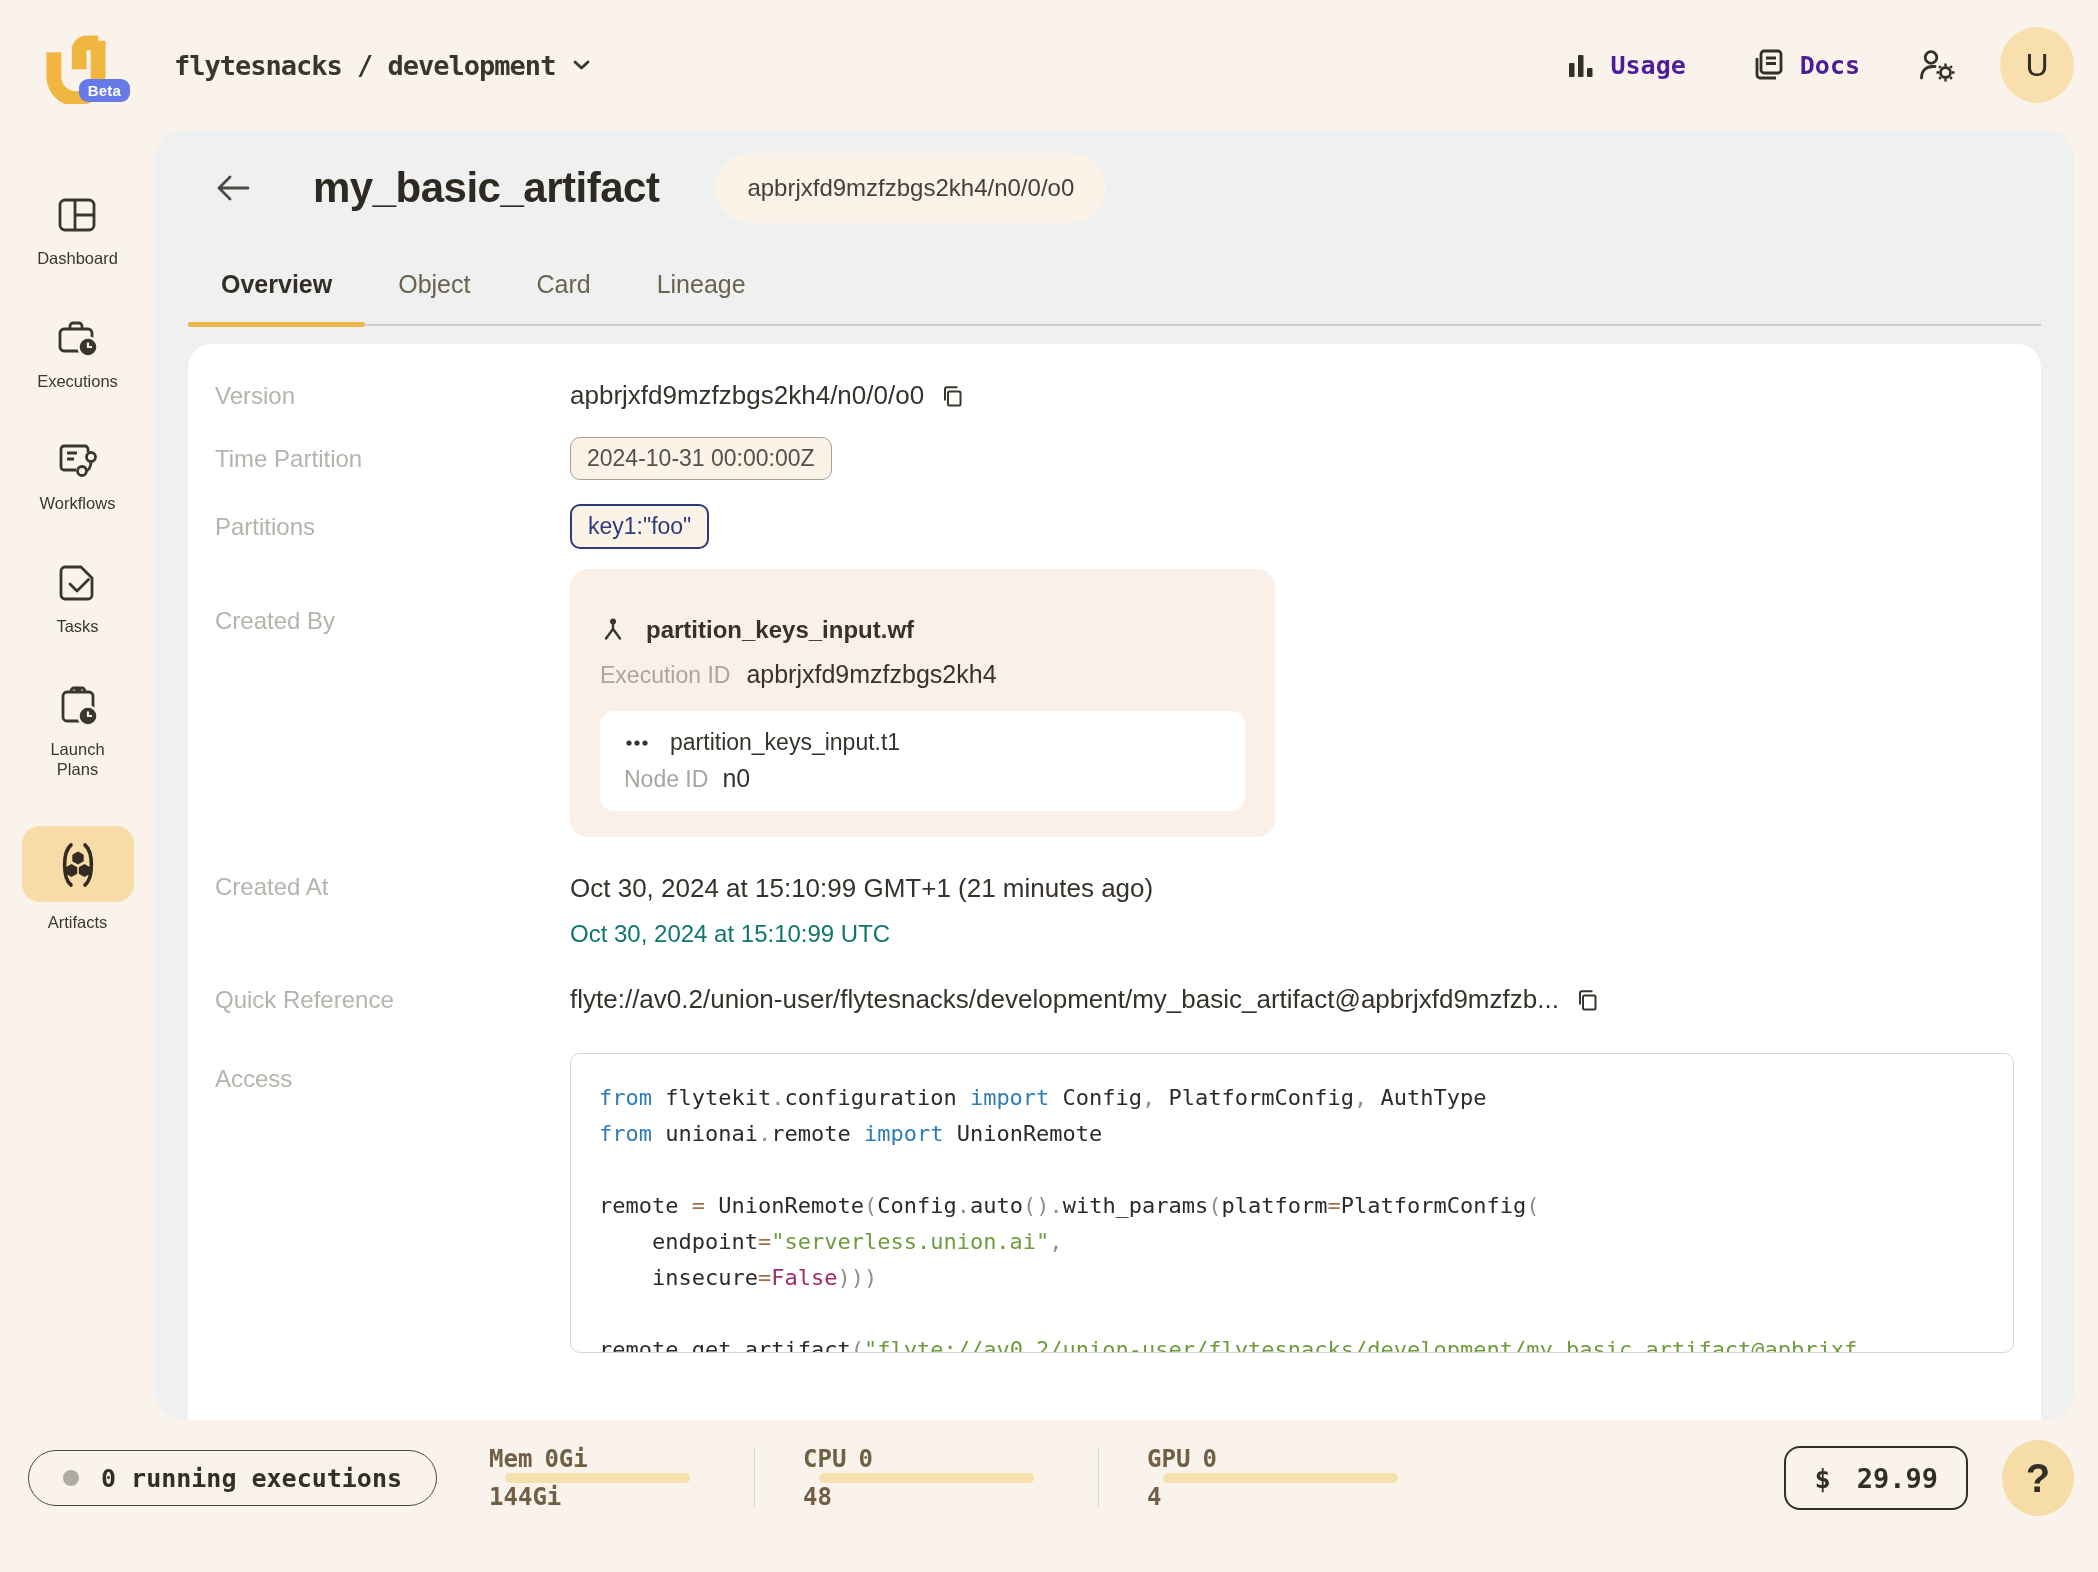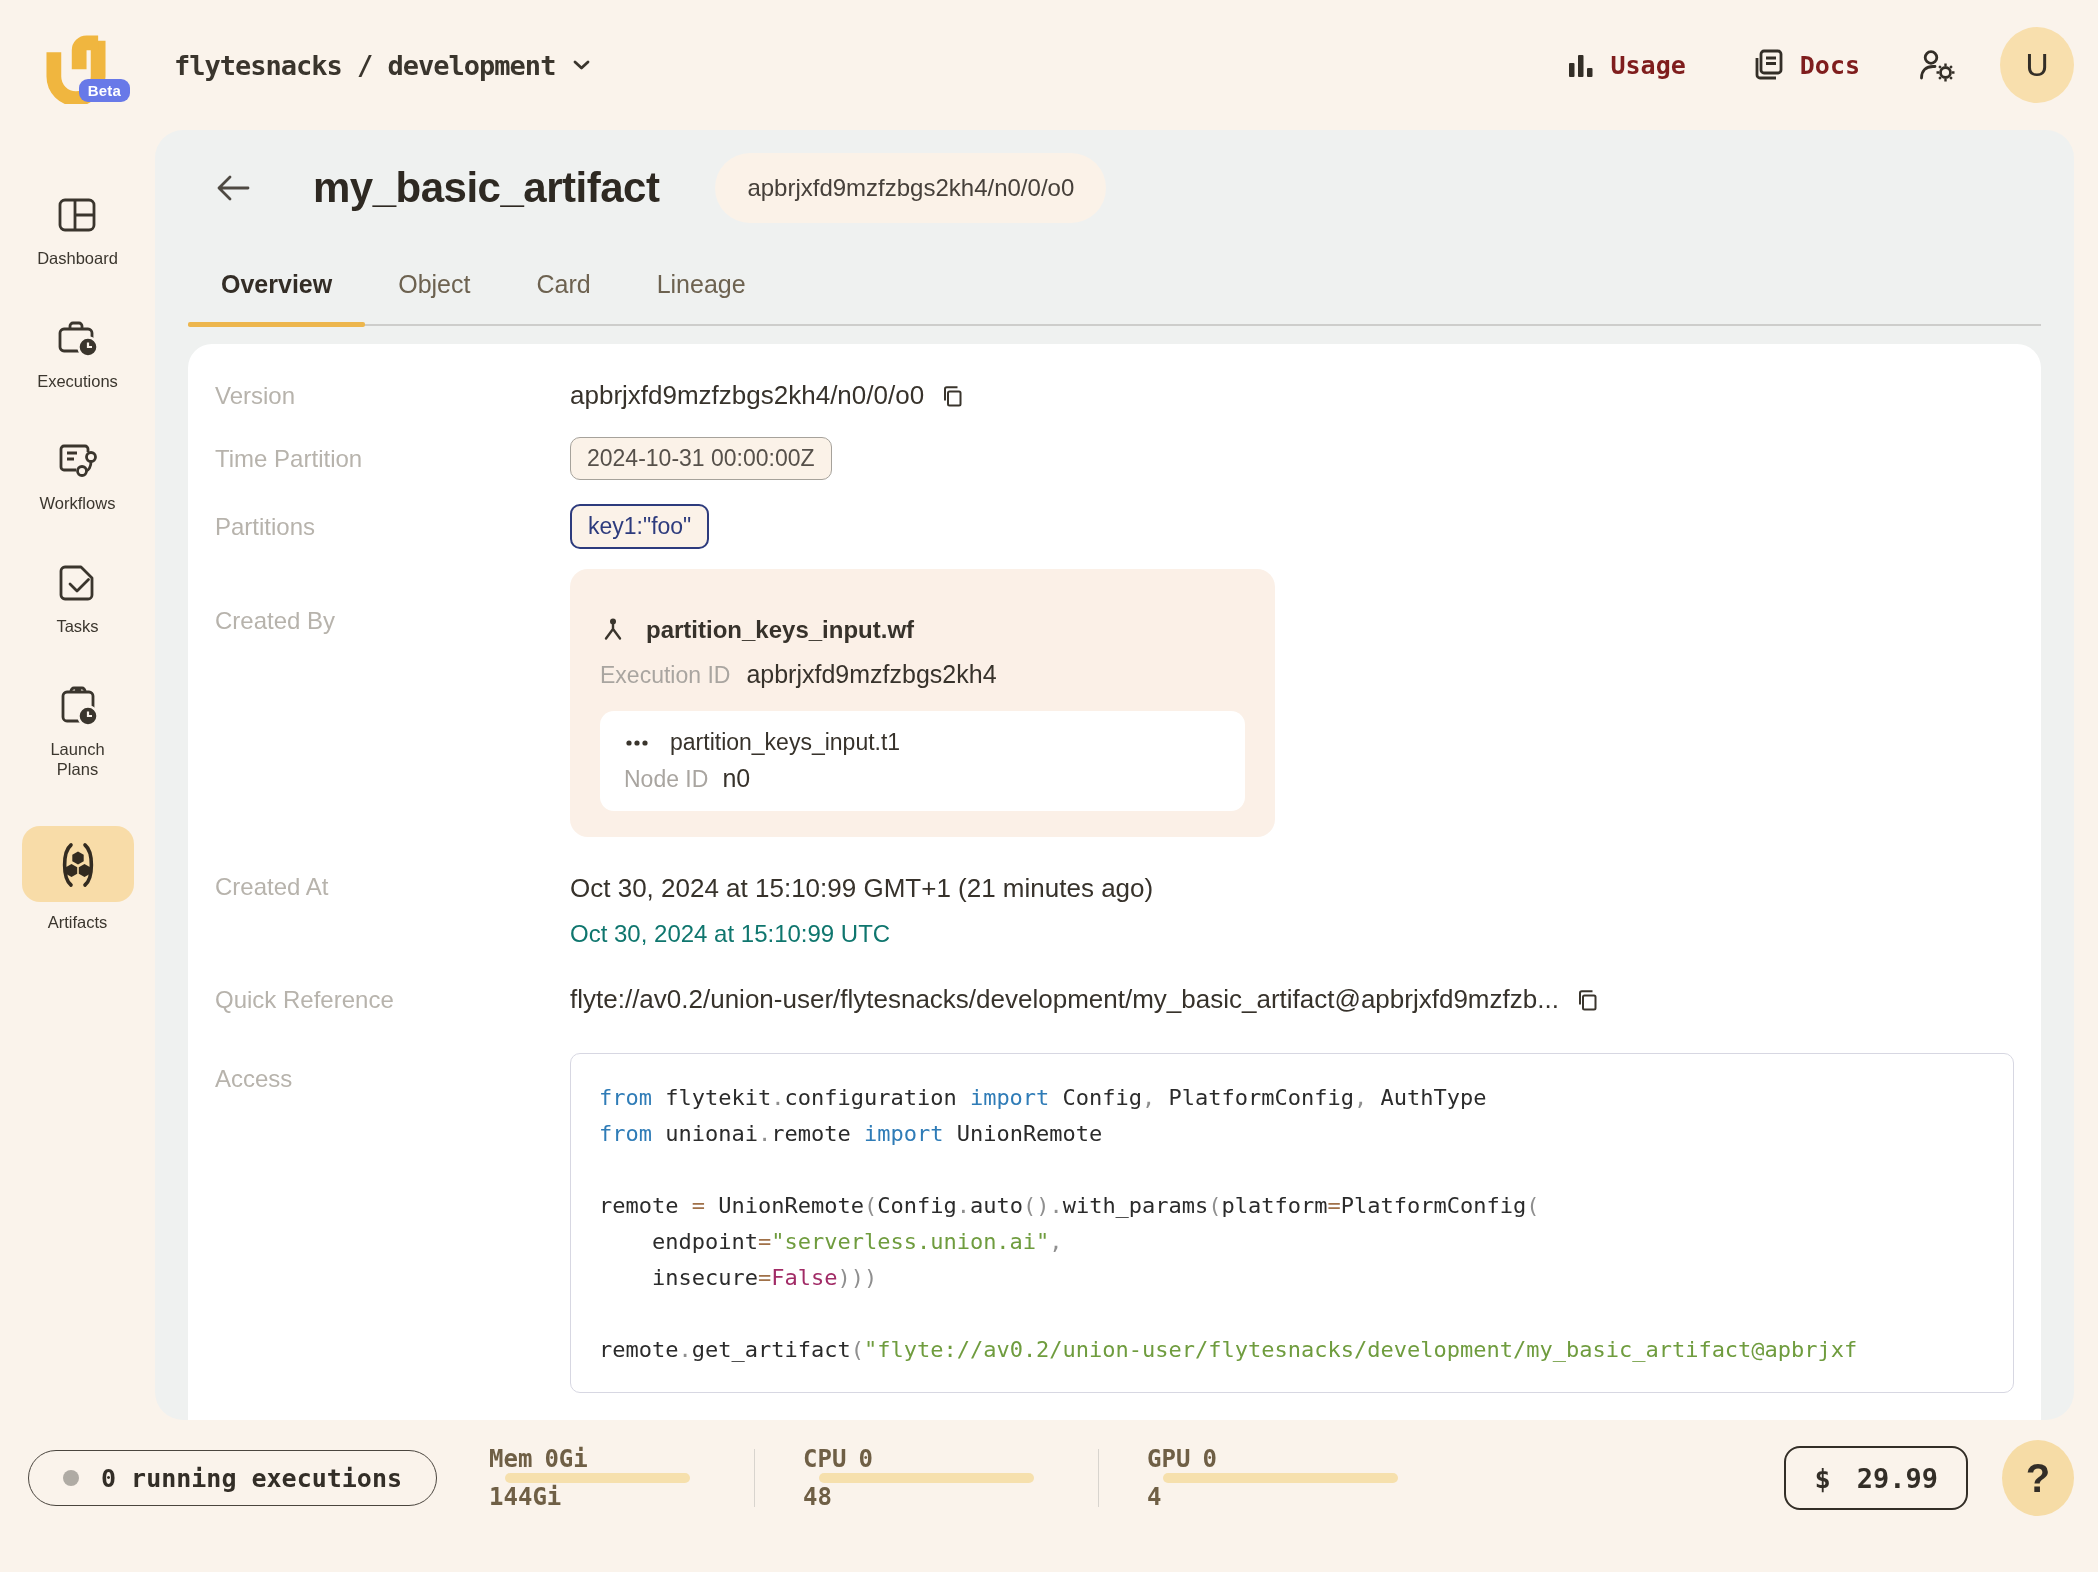--- a/index.html
+++ b/index.html
@@ -8,21 +8,21 @@
 
   
   .topbar { height:130px; display:flex; align-items:center; padding:0 24px 0 40px; }
   .logo-wrap { position:relative; width:72px; height:78px; flex:0 0 auto; }
   .beta-badge { position:absolute; right:-18px; bottom:2px; background:#6879E8; color:#fff;
     font-size:15px; font-weight:700; padding:3px 9px; border-radius:9px; letter-spacing:.2px; }
   .breadcrumb { margin-left:62px; display:flex; align-items:center; gap:18px;
     font-family:"DejaVu Sans Mono", monospace; font-weight:700; font-size:27px; color:#3A352D; letter-spacing:-1px; }
   .topbar-right { margin-left:auto; display:flex; align-items:center; }
   .topnav-item { display:flex; align-items:center; gap:14px; font-family:"DejaVu Sans Mono", monospace;
-    font-weight:700; font-size:25px; color:#7f1d1d; cursor:pointer; }
+    font-weight:700; font-size:25px; color:#4c1d95; cursor:pointer; }
   .topnav-item + .topnav-item { margin-left:64px; }
   .admin-btn { margin-left:58px; cursor:pointer; display:flex; }
   .avatar { margin-left:44px; width:74px; height:76px; border-radius:50%; background:#F8DFAD;
     display:flex; align-items:center; justify-content:center; font-size:32px; font-weight:400; color:#332E27; cursor:pointer; }
 
   
   .layout { display:flex; height:1290px; }
   .sidebar { width:155px; flex:0 0 auto; padding-top:62px; display:flex; flex-direction:column; align-items:center; }
   .nav-item { display:flex; flex-direction:column; align-items:center; margin-bottom:46px; cursor:pointer; }
   .nav-label { margin-top:10px; font-size:16.5px; color:#3B362E; text-align:center; line-height:1.25; }
@@ -63,21 +63,21 @@
   .exec-row { margin-top:16px; display:flex; align-items:baseline; gap:16px; }
   .sub-label { font-size:23px; color:#A9A5A0; }
   .sub-value { font-size:25px; color:#37322B; }
   .task-card { margin-top:22px; background:#fff; border-radius:14px; padding:18px 24px; cursor:pointer; }
   .task-row { display:flex; align-items:center; gap:20px; font-size:23px; color:#37322B; }
   .node-row { margin-top:8px; display:flex; align-items:baseline; gap:14px; }
   .row-createdat { margin-bottom:36px; }
   .createdat-utc { margin-top:16px; font-size:24px; color:#0f766e; }
   .row-quickref { align-items:center; margin-bottom:38px; }
   .row-access .field-label { padding-top:12px; }
-  .code-box { width:1449px; height:340px; background:#fff; border:1.5px solid #D7D7E2; border-radius:10px;
+  .code-box { width:1449px; height:300px; background:#fff; border:1.5px solid #D7D7E2; border-radius:10px;
     padding:26px 28px; overflow:hidden; }
   .code-line { font-family:"DejaVu Sans Mono", monospace; font-size:22px; line-height:36px; white-space:pre; }
   .tok-kw{color:#2F7CB7} .tok-pl{color:#2B2B2B} .tok-pu{color:#8F8F8F}
   .tok-op{color:#A07149} .tok-str{color:#6F9C3E} .tok-bool{color:#A12B66}
   .copy-btn { cursor:pointer; display:flex; flex:0 0 auto; }
 
   
   .statusbar { height:116px; display:flex; align-items:center; padding:0 24px 0 28px; }
   .running-pill { display:flex; align-items:center; gap:22px; border:1.5px solid #4A453E; border-radius:28px;
     height:56px; padding:0 34px; cursor:pointer; }

